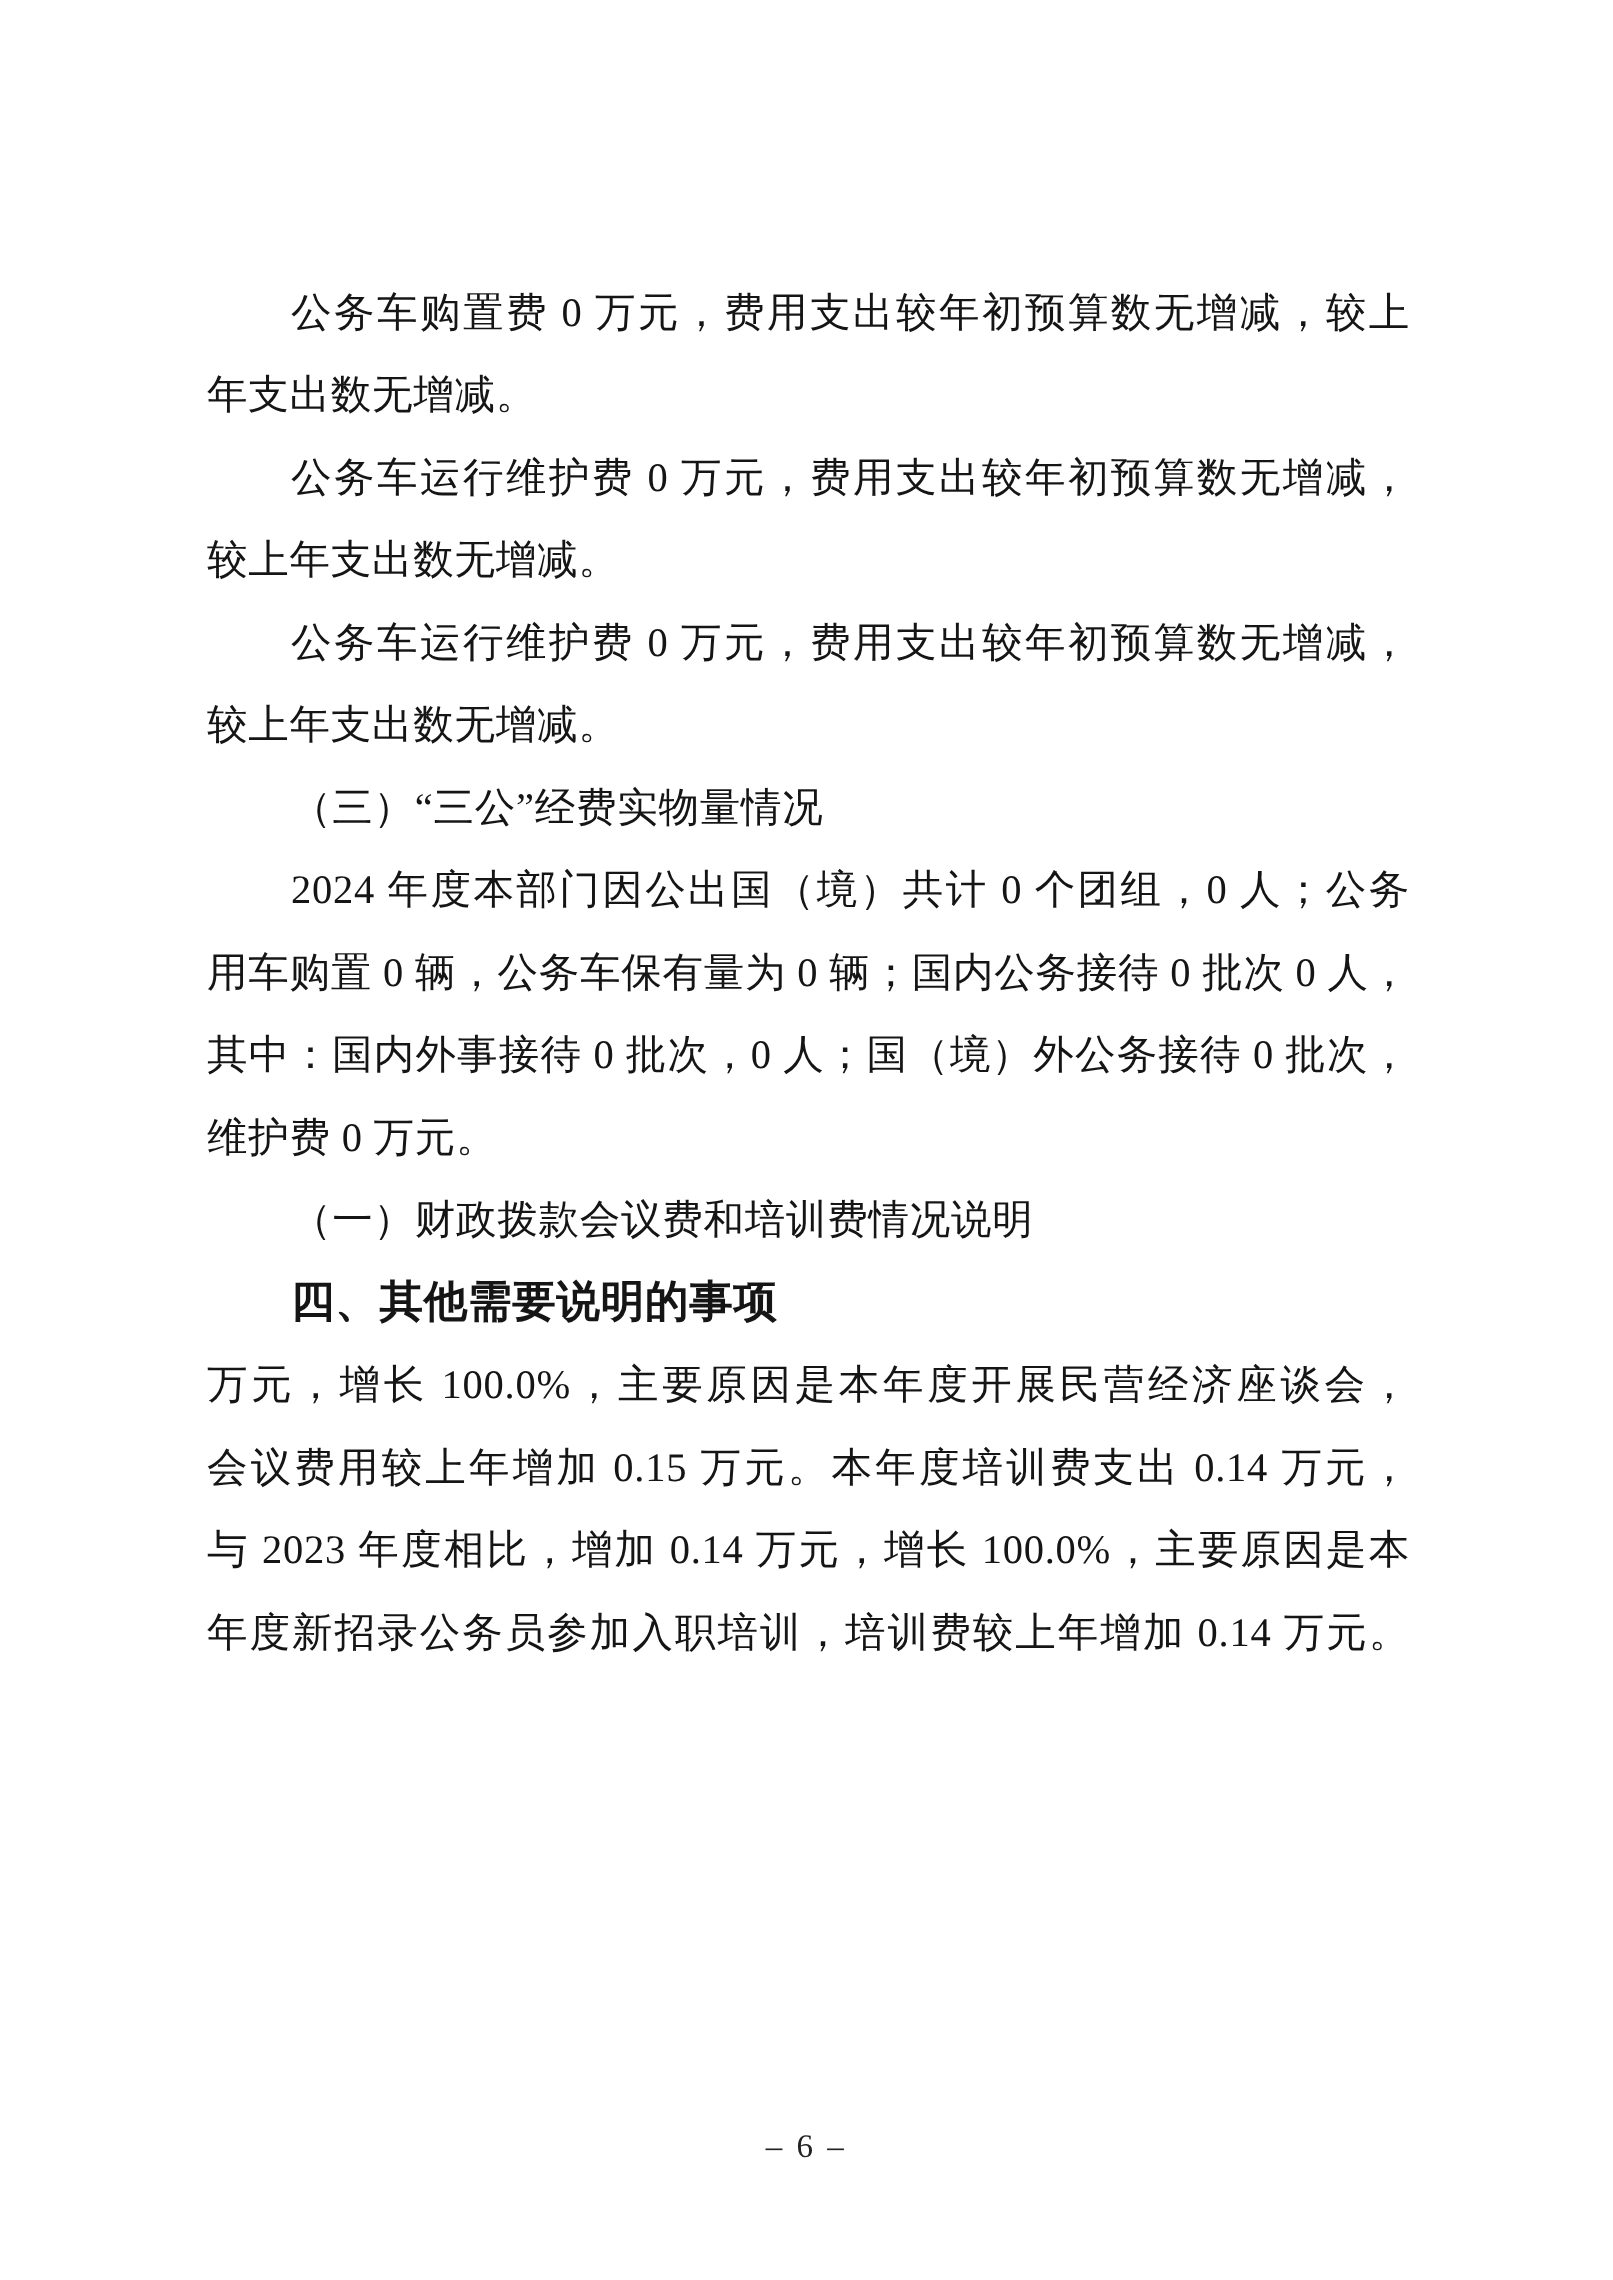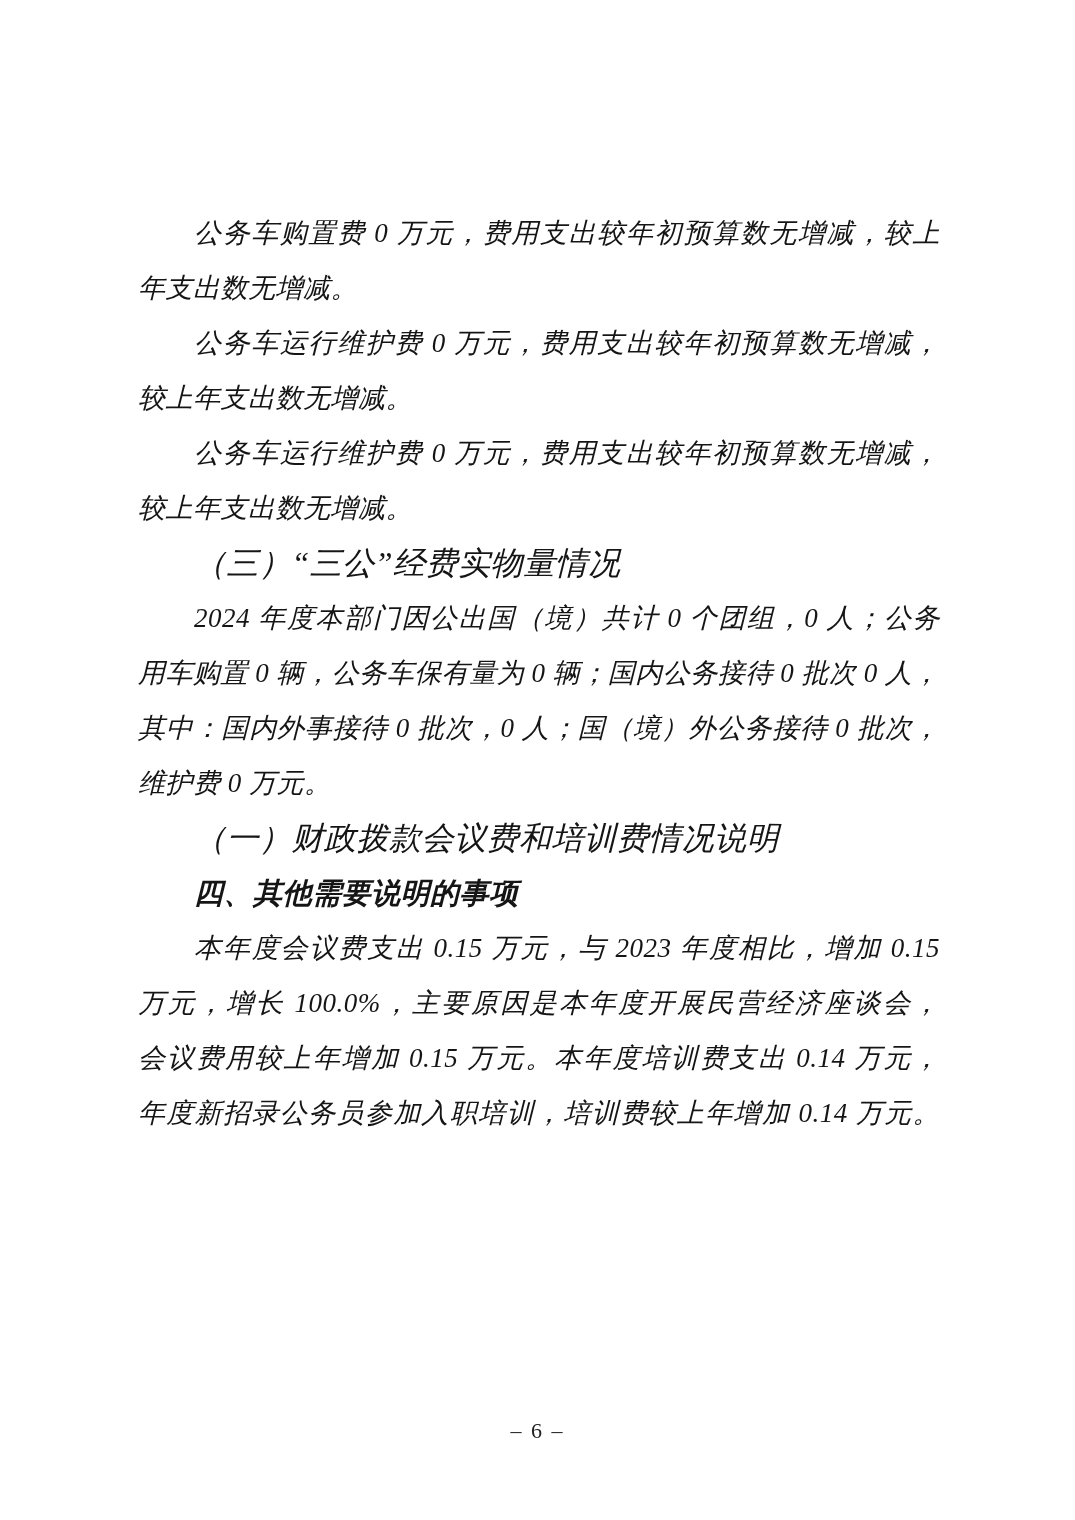--- a/index.html
+++ b/index.html
@@ -12,23 +12,22 @@
     width: 1075px;
     height: 1520px;
     background: #ffffff;
     font-family: "Liberation Serif", "DejaVu Serif", serif;
     color: #151515;
     overflow: hidden;
   }
   .content {
     position: absolute;
     left: 138px;
-    top: 206px;
+    top: 181px;
     width: 802px;
-    font-style: italic;
   }
   .line {
     height: 55px;
     line-height: 55px;
     font-size: 27px;
     white-space: nowrap;
     letter-spacing: 0.5px;
   }
   .line.justify {
     white-space: normal;
@@ -37,21 +36,21 @@
     word-break: keep-all;
   }
   .line.indent {
     padding-left: 56px;
   }
   .line.indent.justify {
     padding-left: 56px;
   }
   .line.kai {
     font-family: "Liberation Serif", "DejaVu Serif", serif;
-    font-size: 32px;
+    font-size: 27px;
   }
   .line.hei {
     font-family: "Liberation Sans", "DejaVu Sans", sans-serif;
     font-weight: bold;
     font-size: 29px;
   }
   .footer {
     position: absolute;
     left: 0;
     top: 1418px;
@@ -81,23 +80,23 @@
 
     <div class="line indent justify">2024 年度本部门因公出国（境）共计 0 个团组，0 人；公务</div>
     <div class="line justify">用车购置 0 辆，公务车保有量为 0 辆；国内公务接待 0 批次 0 人，</div>
     <div class="line justify">其中：国内外事接待 0 批次，0 人；国（境）外公务接待 0 批次，</div>
     <div class="line">维护费 0 万元。</div>
 
     <div class="line indent kai">（一）财政拨款会议费和培训费情况说明</div>
 
     <div class="line indent hei">四、其他需要说明的事项</div>
 
-    <div class="line indent justify">本年度会议费支出 0.15 万元，与 2023 年度相比，增加 0.15</div>
     <div class="line justify">万元，增长 100.0%，主要原因是本年度开展民营经济座谈会，</div>
     <div class="line justify">会议费用较上年增加 0.15 万元。本年度培训费支出 0.14 万元，</div>
+    <div class="line justify">与 2023 年度相比，增加 0.14 万元，增长 100.0%，主要原因是本</div>
     <div class="line justify">年度新招录公务员参加入职培训，培训费较上年增加 0.14 万元。</div>
 
 
 
   </div>
 
   <div class="footer">– 6 –</div>
 </div>
 
 </body></html>

